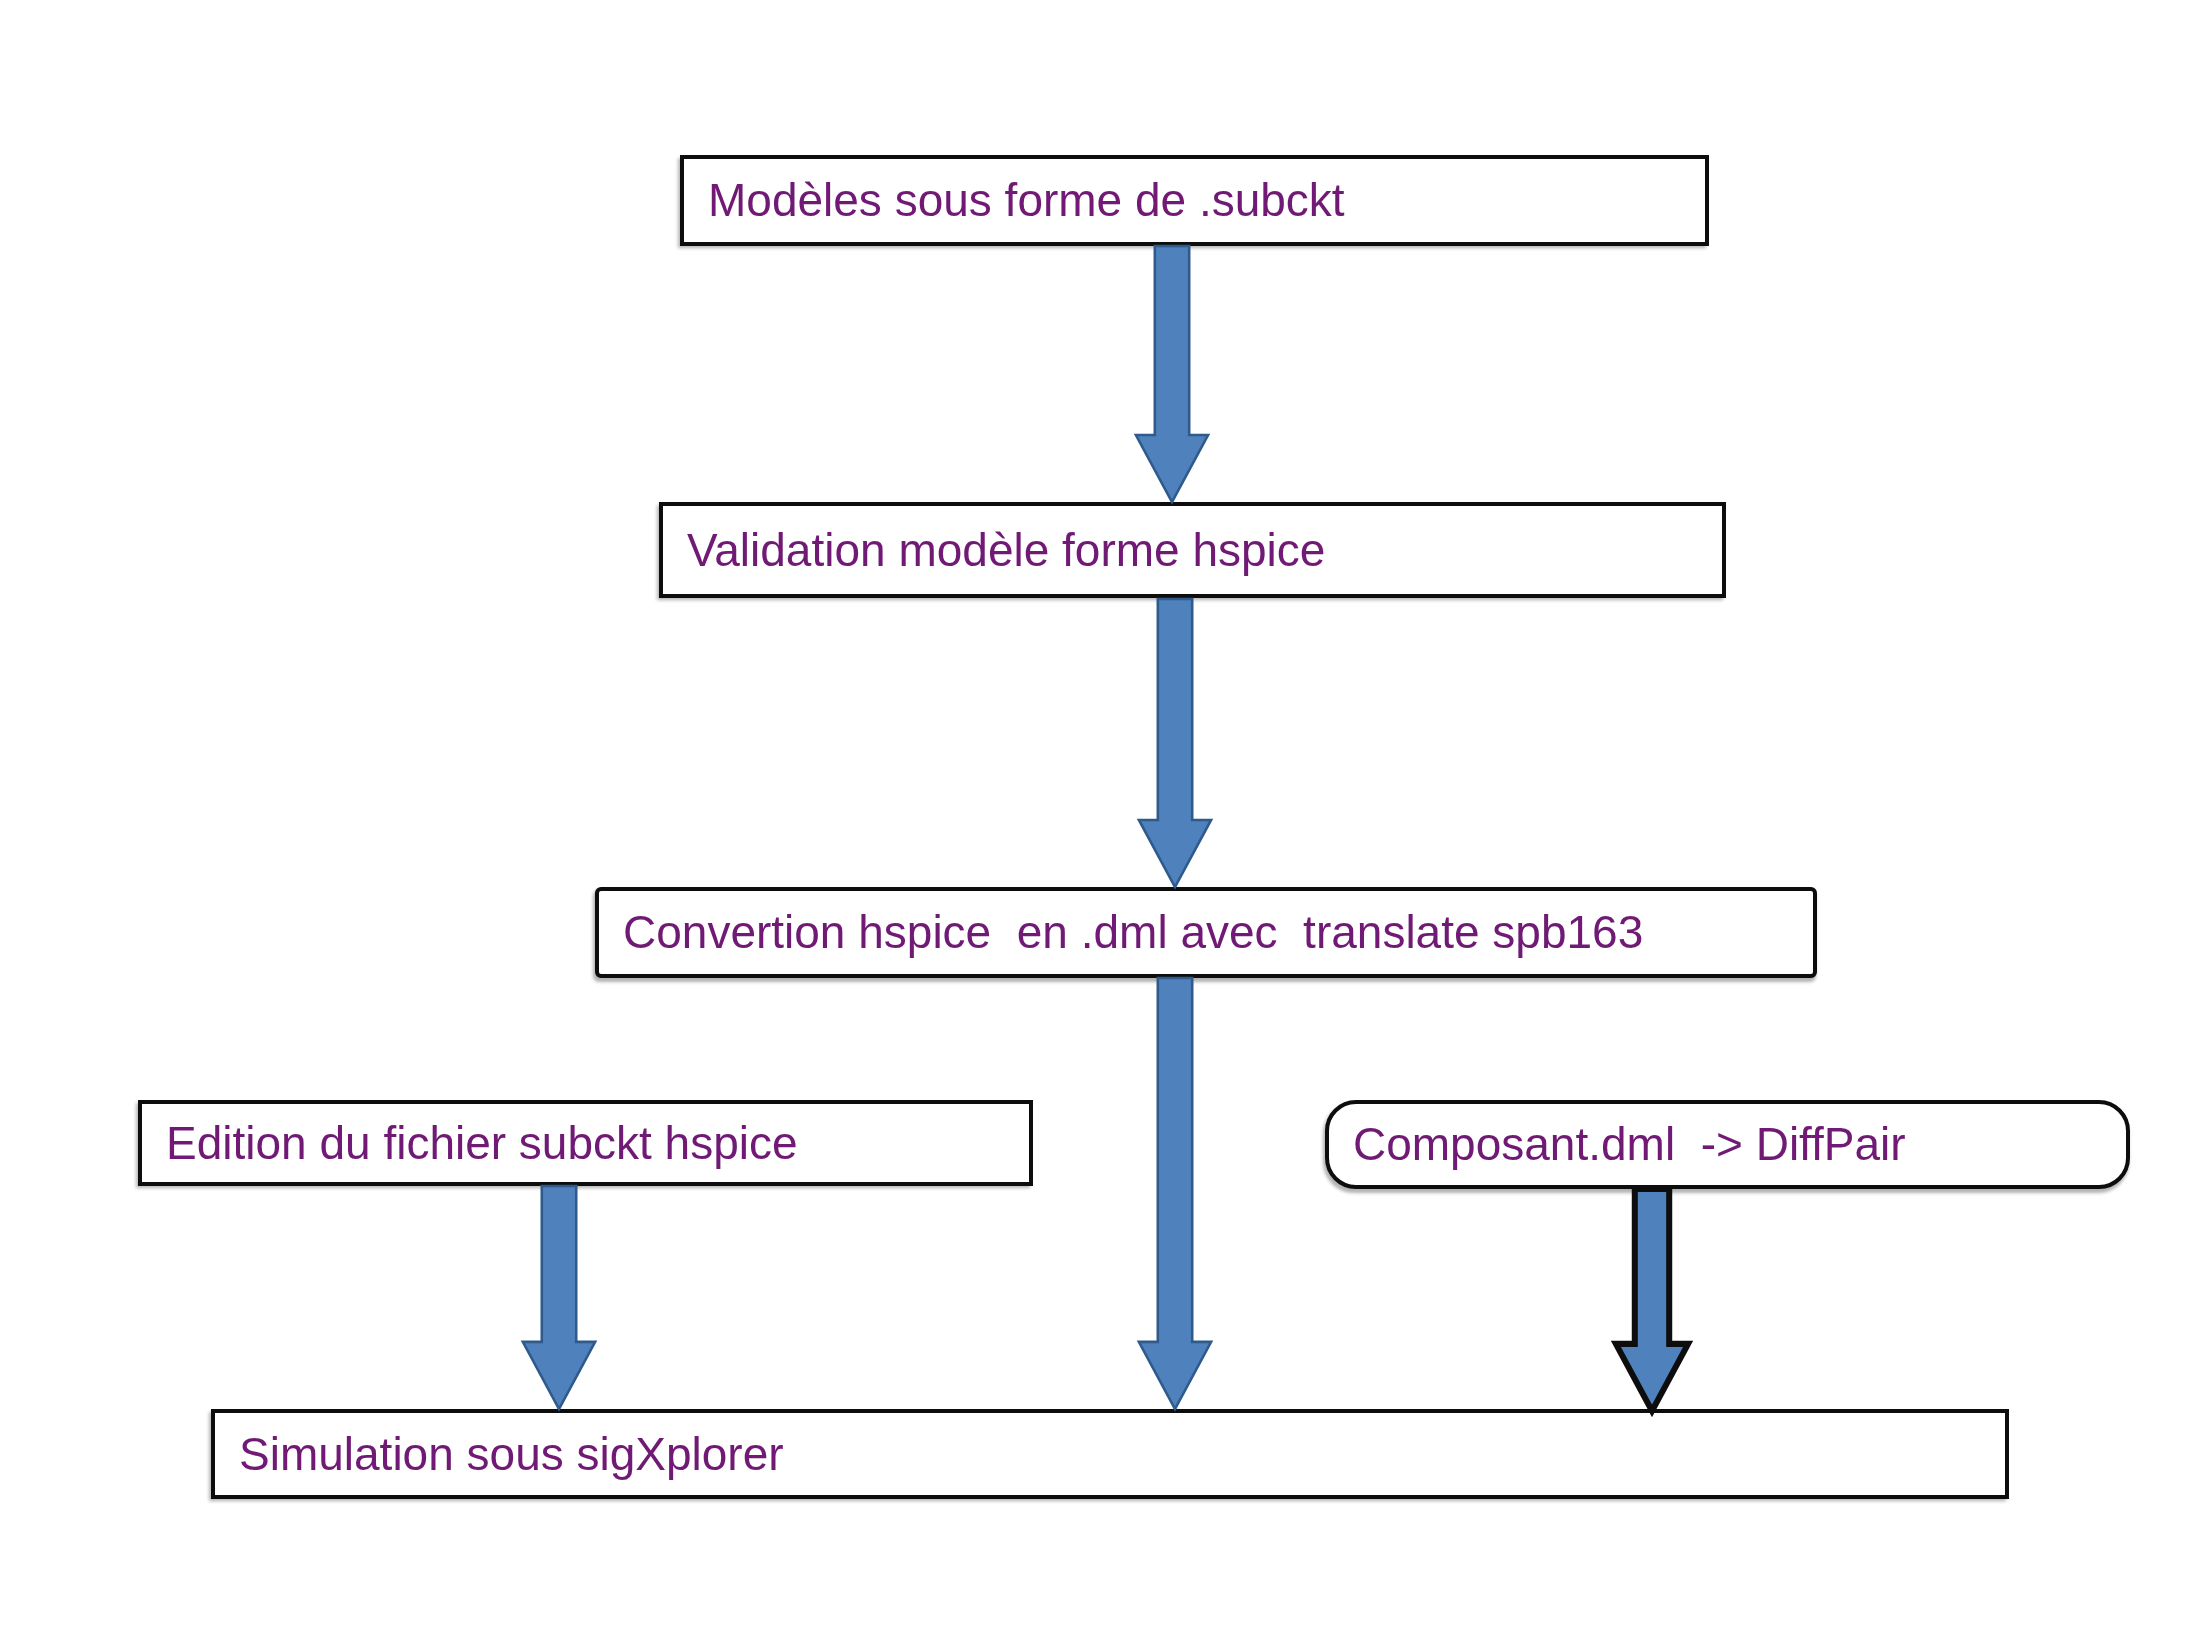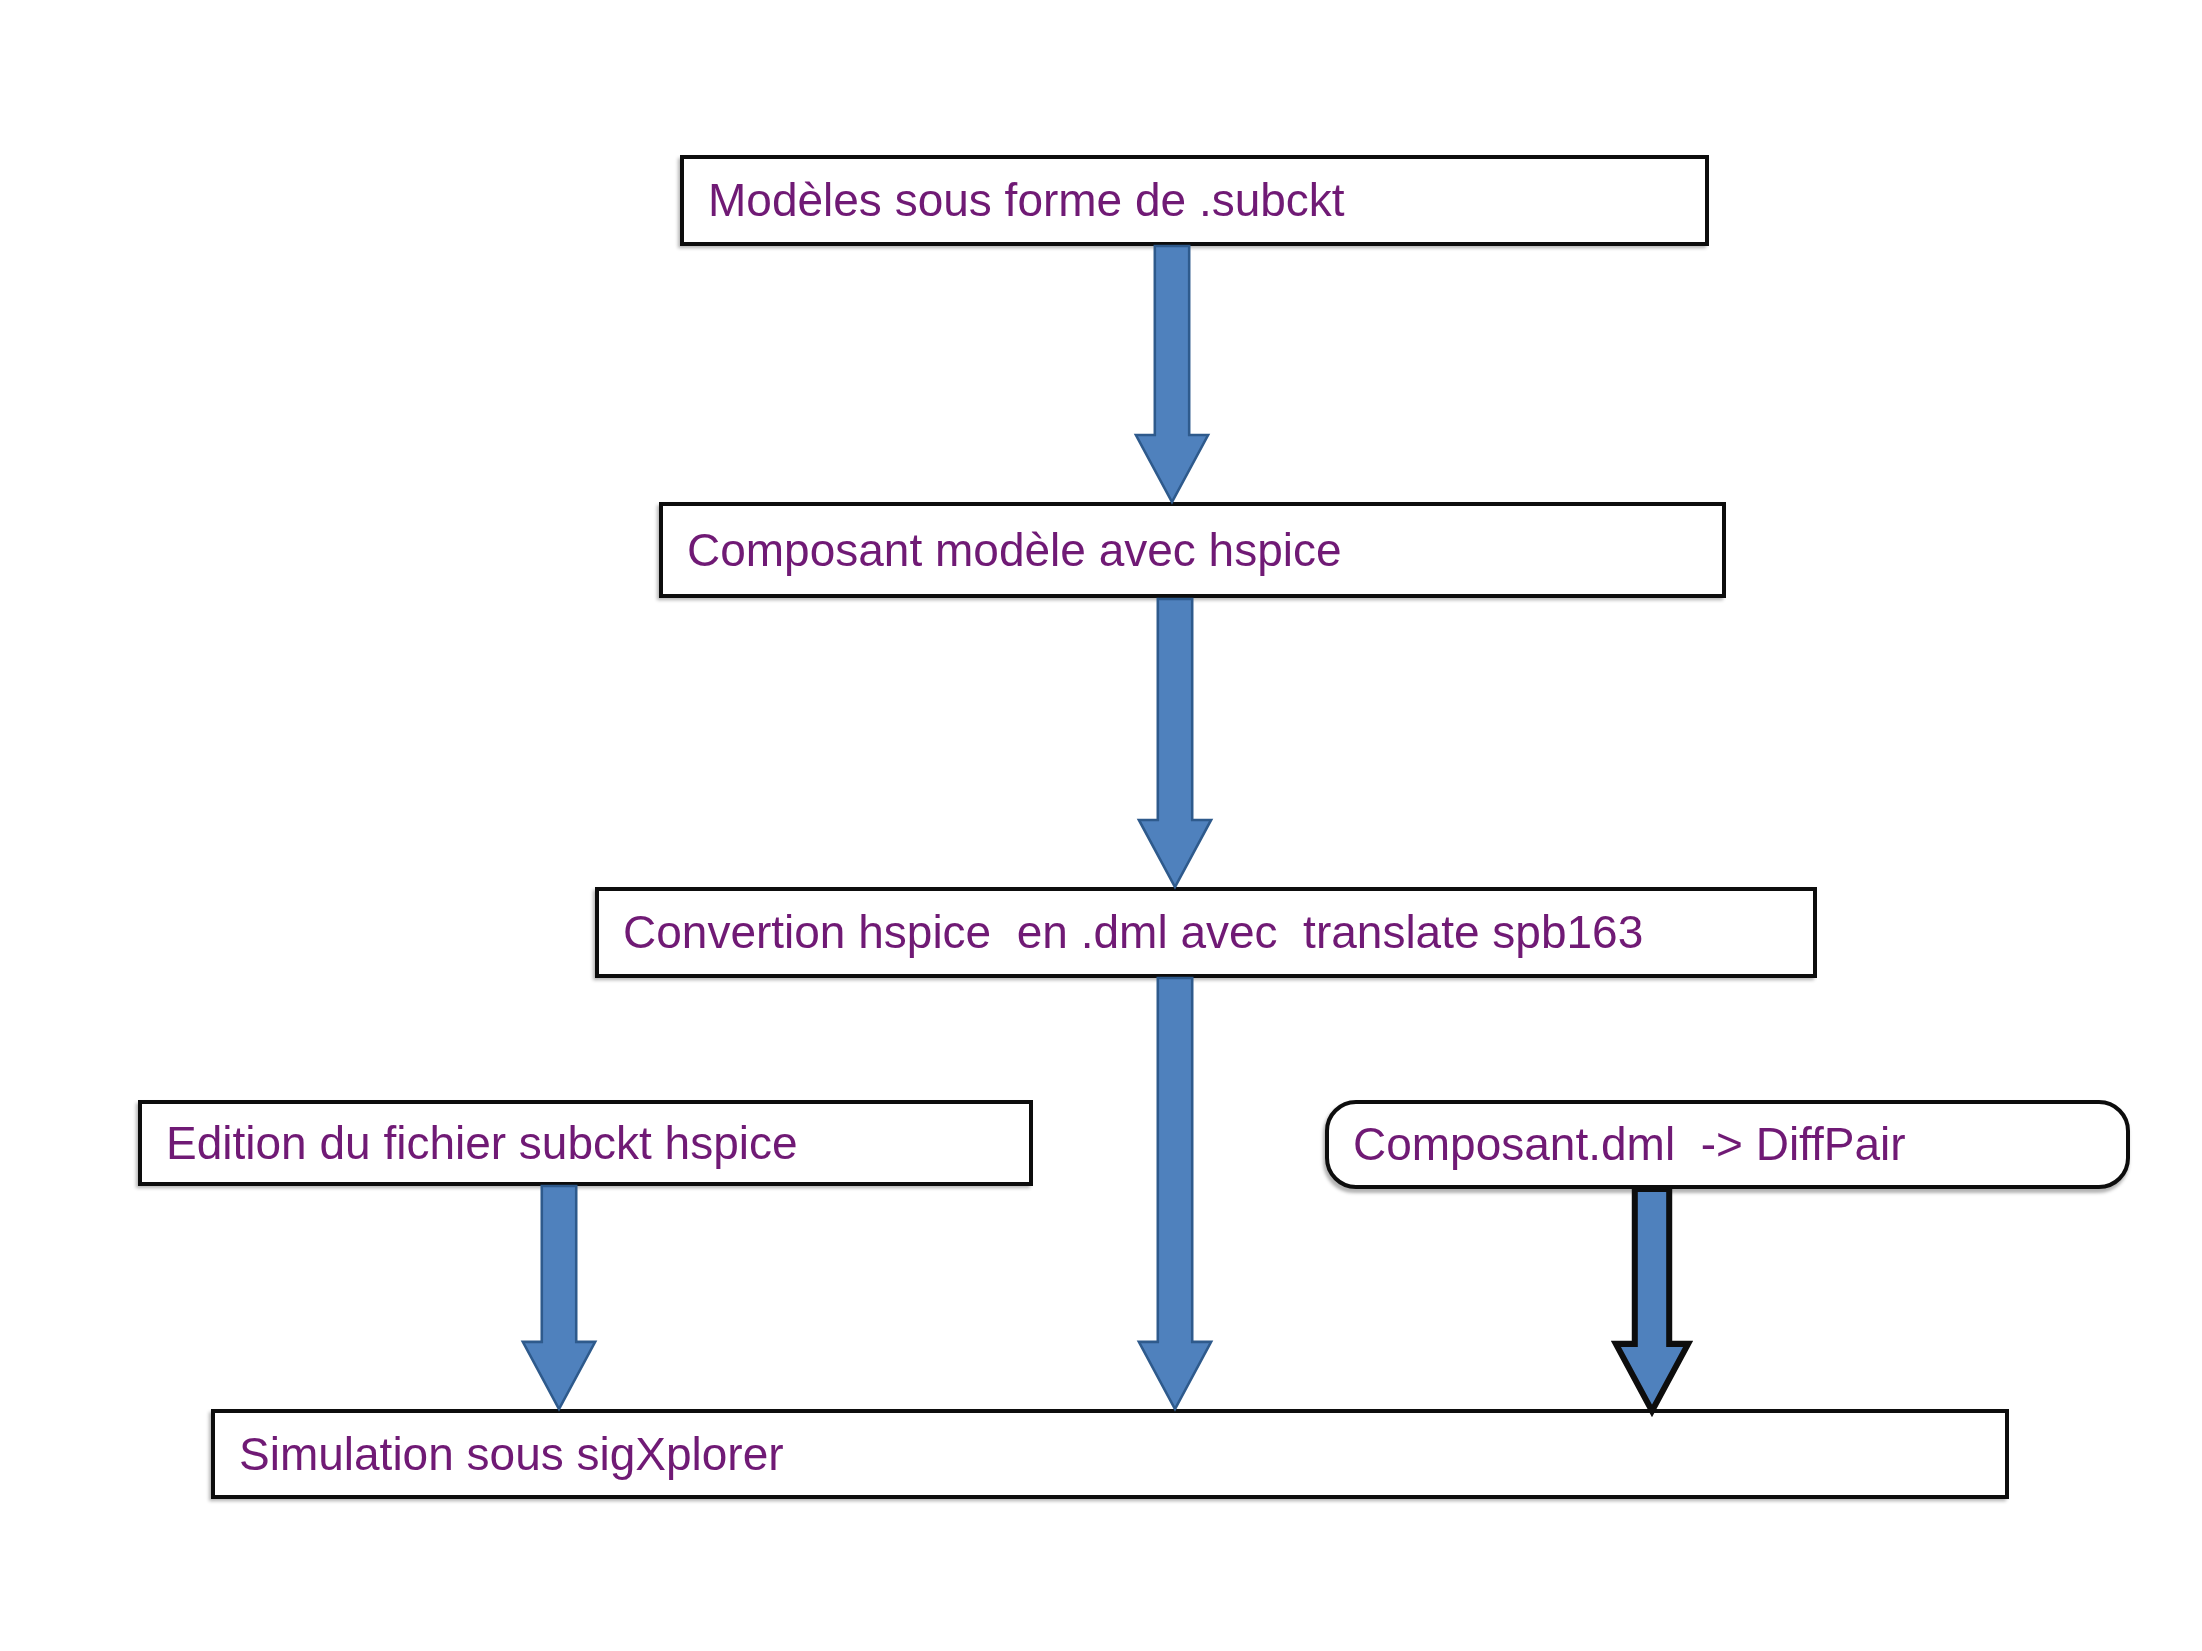--- a/index.html
+++ b/index.html
@@ -36,42 +36,42 @@
   .arrow {
     position: absolute;
     overflow: visible;
   }
   .arrow polygon {
     stroke-linejoin: miter;
   }
   
   .n-subckt     { left: 680px;  top: 155px;  width: 1029px; height: 91px; }
   .n-validation { left: 659px;  top: 502px;  width: 1067px; height: 96px; }
-  .n-convertion { left: 595px;  top: 887px; width: 1222px; height: 91px; }
+  .n-convertion { left: 595px;  top: 887px; width: 1222px; height: 91px; border-radius: 6px; }
   .n-options    { left: 138px;  top: 1100px; width: 895px; height: 86px; }
   .n-composant  { left: 1325px; top: 1100px; width: 805px;  height: 89px; border-radius: 31px; }
   .n-simulation { left: 211px;  top: 1409px; width: 1798px; height: 90px; }
   
   .a-1 { left: 1134px; top: 246px;  }
   .a-2 { left: 1137px; top: 599px;  }
   .a-3 { left: 1137px; top: 978px; }
   .a-4 { left: 521px;  top: 1186px; }
   .a-5 { left: 1614px; top: 1189px; }
 </style>
 </head>
 <body>
 
 <div class="canvas">
 
   <div class="node n-subckt">
     <span class="label">Modèles sous forme de .subckt</span>
   </div>
 
   <div class="node n-validation">
-    <span class="label">Composant modèle avec hspice</span>
+    <span class="label">Validation modèle forme hspice</span>
   </div>
 
   <div class="node n-convertion">
     <span class="label">Convertion hspice  en .dml avec  translate spb163</span>
   </div>
 
   <div class="node n-options">
     <span class="label">Edition du fichier subckt hspice</span>
   </div>
 

